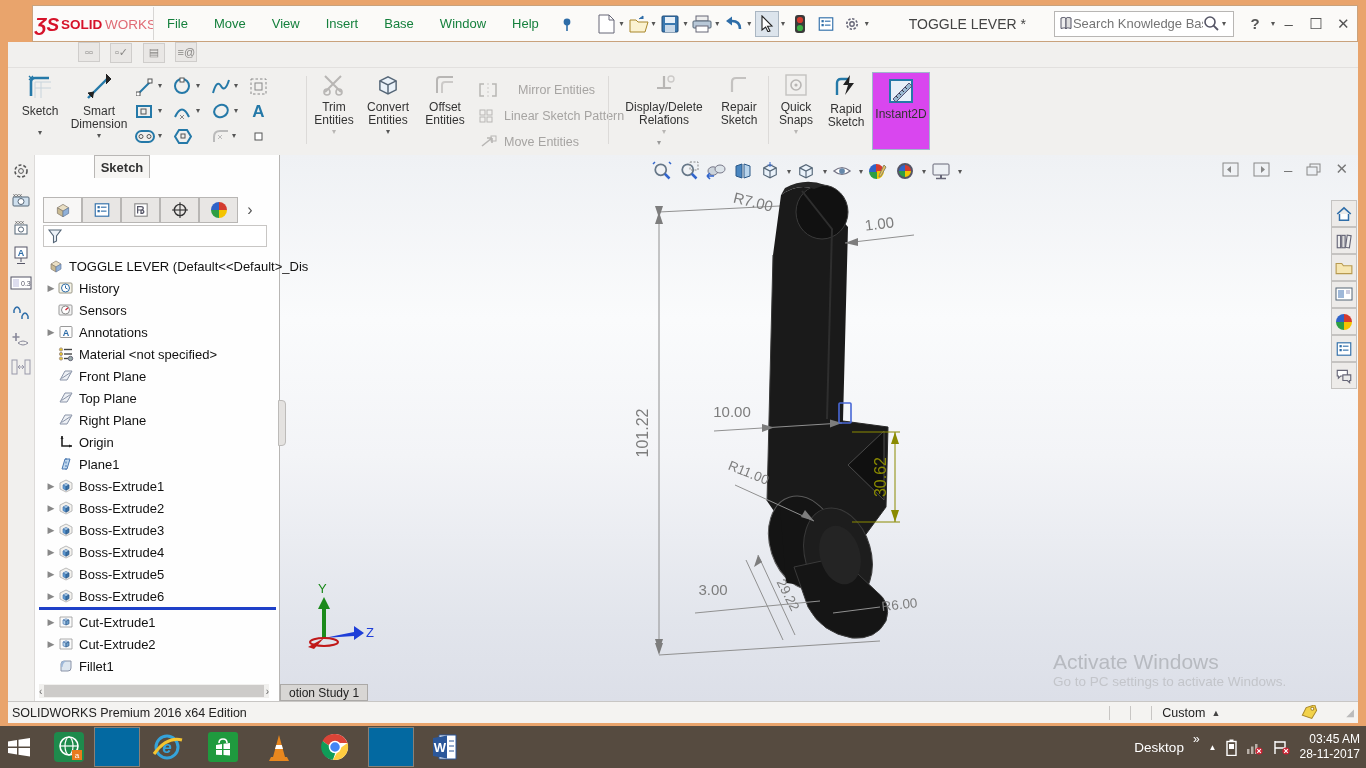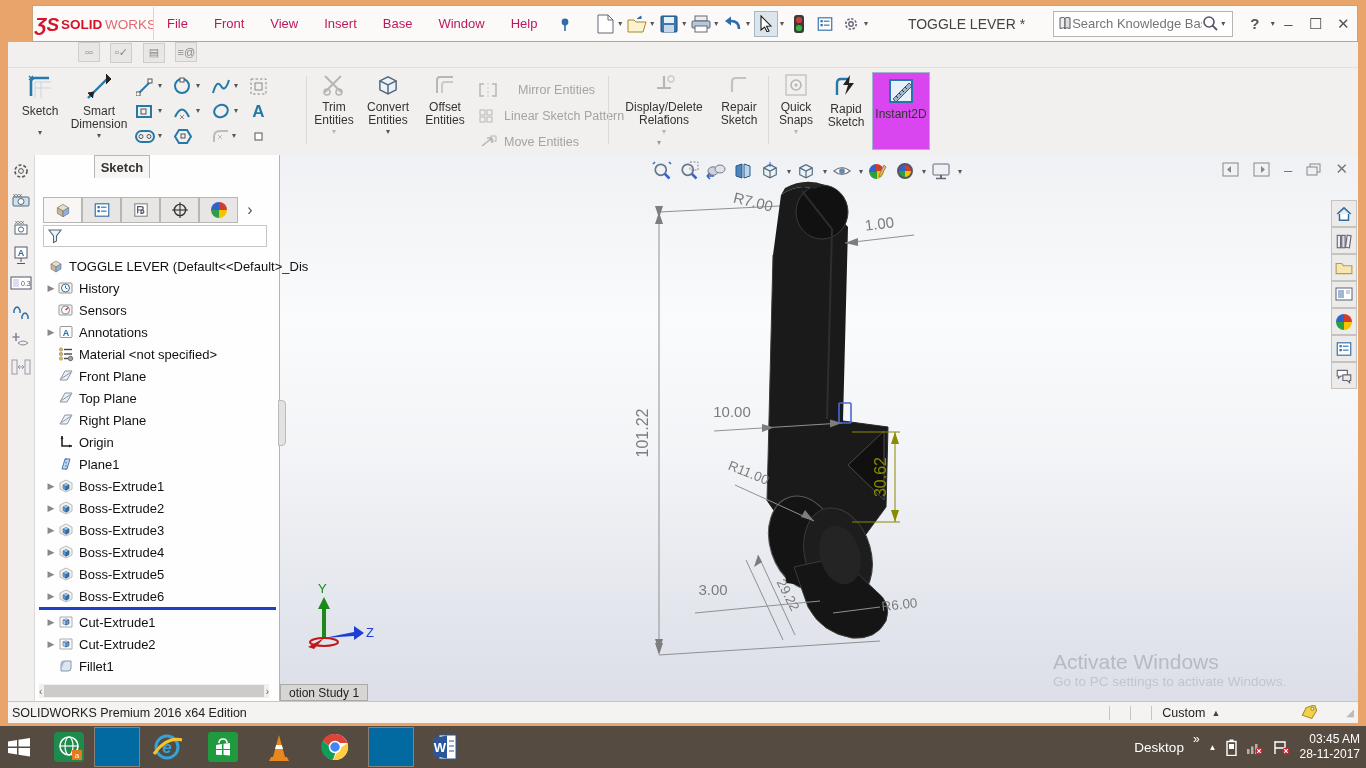--- a/index.html
+++ b/index.html
@@ -6,21 +6,21 @@
   html,body{width:1366px;height:768px;overflow:hidden;font-family:"Liberation Sans",sans-serif;background:#E9A46C;}
   .ab{position:absolute;}
   .cap{font-size:8px;color:#555;margin-left:2px;}
   .dis{color:#A6A4A2;}
   svg text{font-family:"Liberation Sans",sans-serif;}
 
   
   #titlebar{left:0;top:0;width:1366px;height:54px;background:#E9A46C;}
   #titlebar-inner{left:32px;top:5px;right:8px;height:37px;background:#FBFAF8;border:1px solid #C9A27C;display:flex;align-items:center;}
   #logo-box{width:132px;height:33px;border-right:1px solid #D8D6D4;display:flex;align-items:center;justify-content:center;background:#FCFBFA;}
-  .menu-item{font-size:13px;color:#be185d;padding:0 13px;line-height:35px;cursor:default;}
+  .menu-item{font-size:13px;color:#15803d;padding:0 13px;line-height:35px;cursor:default;}
   .tb-icon{width:24px;height:24px;display:inline-flex;align-items:center;justify-content:center;margin-left:4px;}
   #doc-title{font-size:14px;color:#444;margin:0 28px 0 40px;white-space:nowrap;}
   #kb-search{display:flex;align-items:center;border:1px solid #B8B6B4;background:#fff;height:26px;width:196px;padding:0 4px;}
   #kb-search input{border:none;outline:none;font-size:13px;width:130px;color:#555;background:transparent;font-family:"Liberation Sans",sans-serif;}
   .winbtn{font-size:15px;color:#555;width:30px;text-align:center;}
 
   
   #quickrow{left:8px;top:42px;width:1350px;height:26px;background:#F1F0EE;border-bottom:1px solid #E2E0DE;}
   .qicon{width:22px;height:20px;border:1px solid #CFCDCB;background:#E9E7E5;margin-left:6px;display:inline-flex;align-items:center;justify-content:center;color:#8A8886;font-size:11px;}
   #ribbon{left:8px;top:68px;width:1350px;height:87px;background:#F1F0EE;}
@@ -198,21 +198,21 @@
 <div id="titlebar" class="ab">
   <div id="titlebar-inner" class="ab">
     <div id="logo-box">
       <svg width="120" height="26" viewBox="0 0 120 26">
         <text x="2" y="20" font-size="19" font-style="italic" font-weight="bold" fill="#D6132A">ƷS</text>
         <text x="28" y="18" font-size="13.5" font-weight="bold" fill="#D6132A">SOLID</text>
         <text x="72" y="18" font-size="13.5" fill="#E06A74">WORKS</text>
       </svg>
     </div>
     <span class="menu-item">File</span>
-    <span class="menu-item">Front</span>
+    <span class="menu-item">Move</span>
     <span class="menu-item">View</span>
     <span class="menu-item">Insert</span>
     <span class="menu-item">Base</span>
     <span class="menu-item">Window</span>
     <span class="menu-item">Help</span>
     <span class="tb-icon">
         <svg width="16" height="16">
           <circle cx="8" cy="6" r="3.4" fill="#2E6DA8"></circle>
           <line x1="8" y1="9" x2="8" y2="15" stroke="#2E6DA8" stroke-width="1.6"></line>
         </svg>

